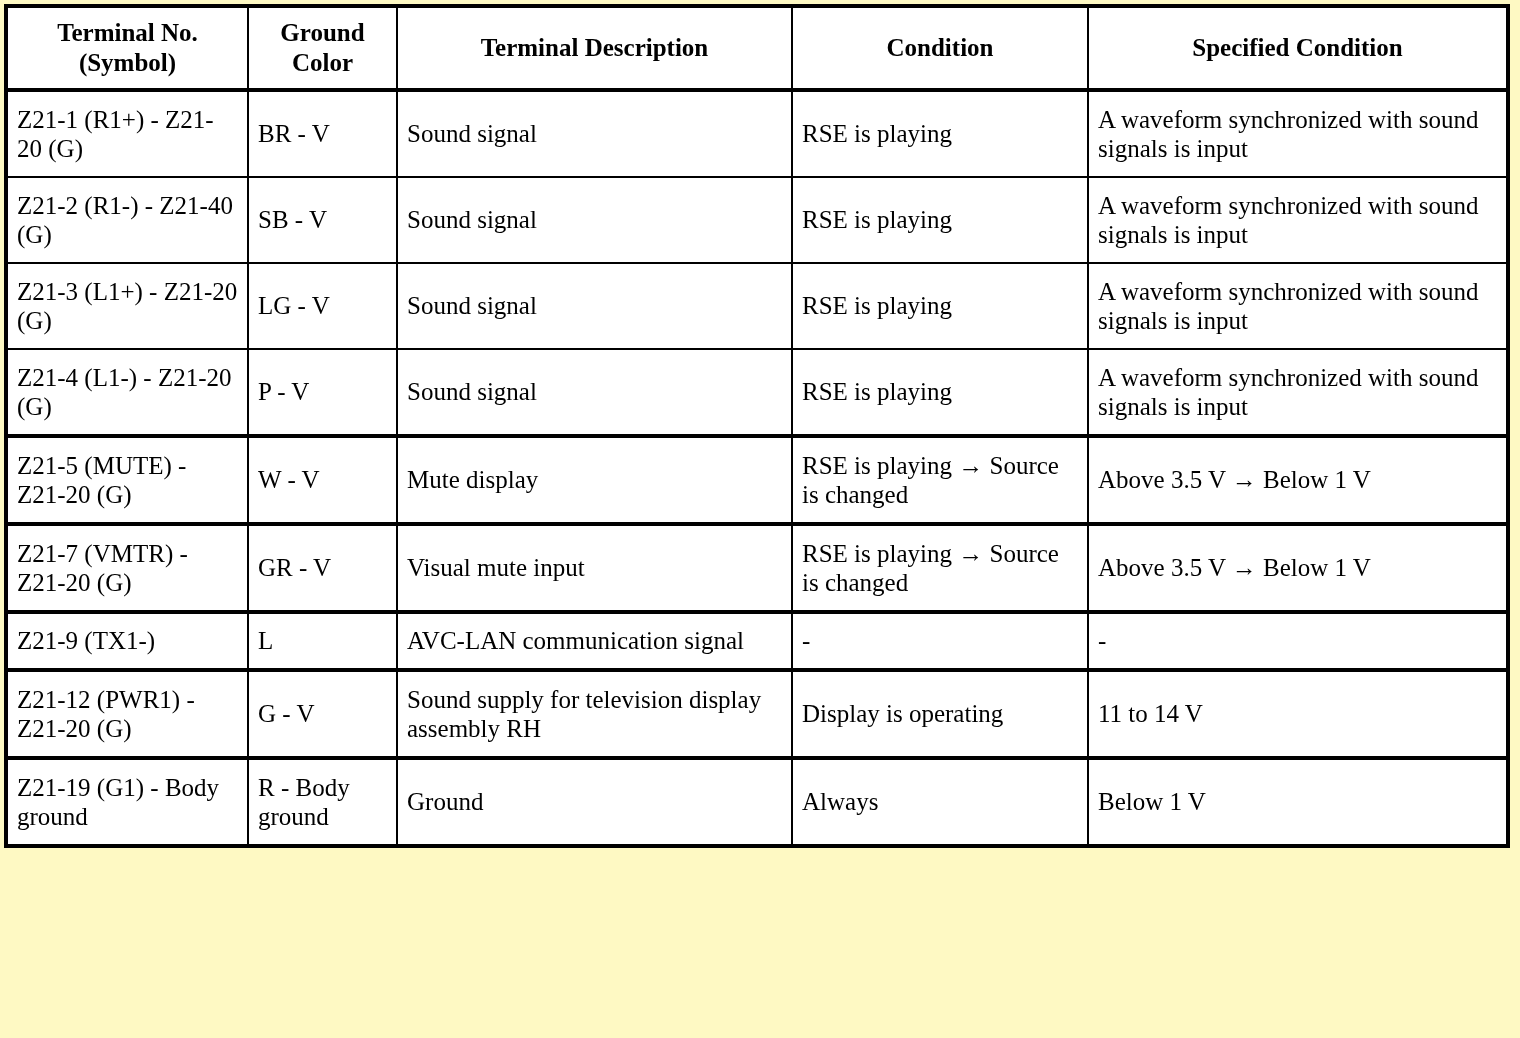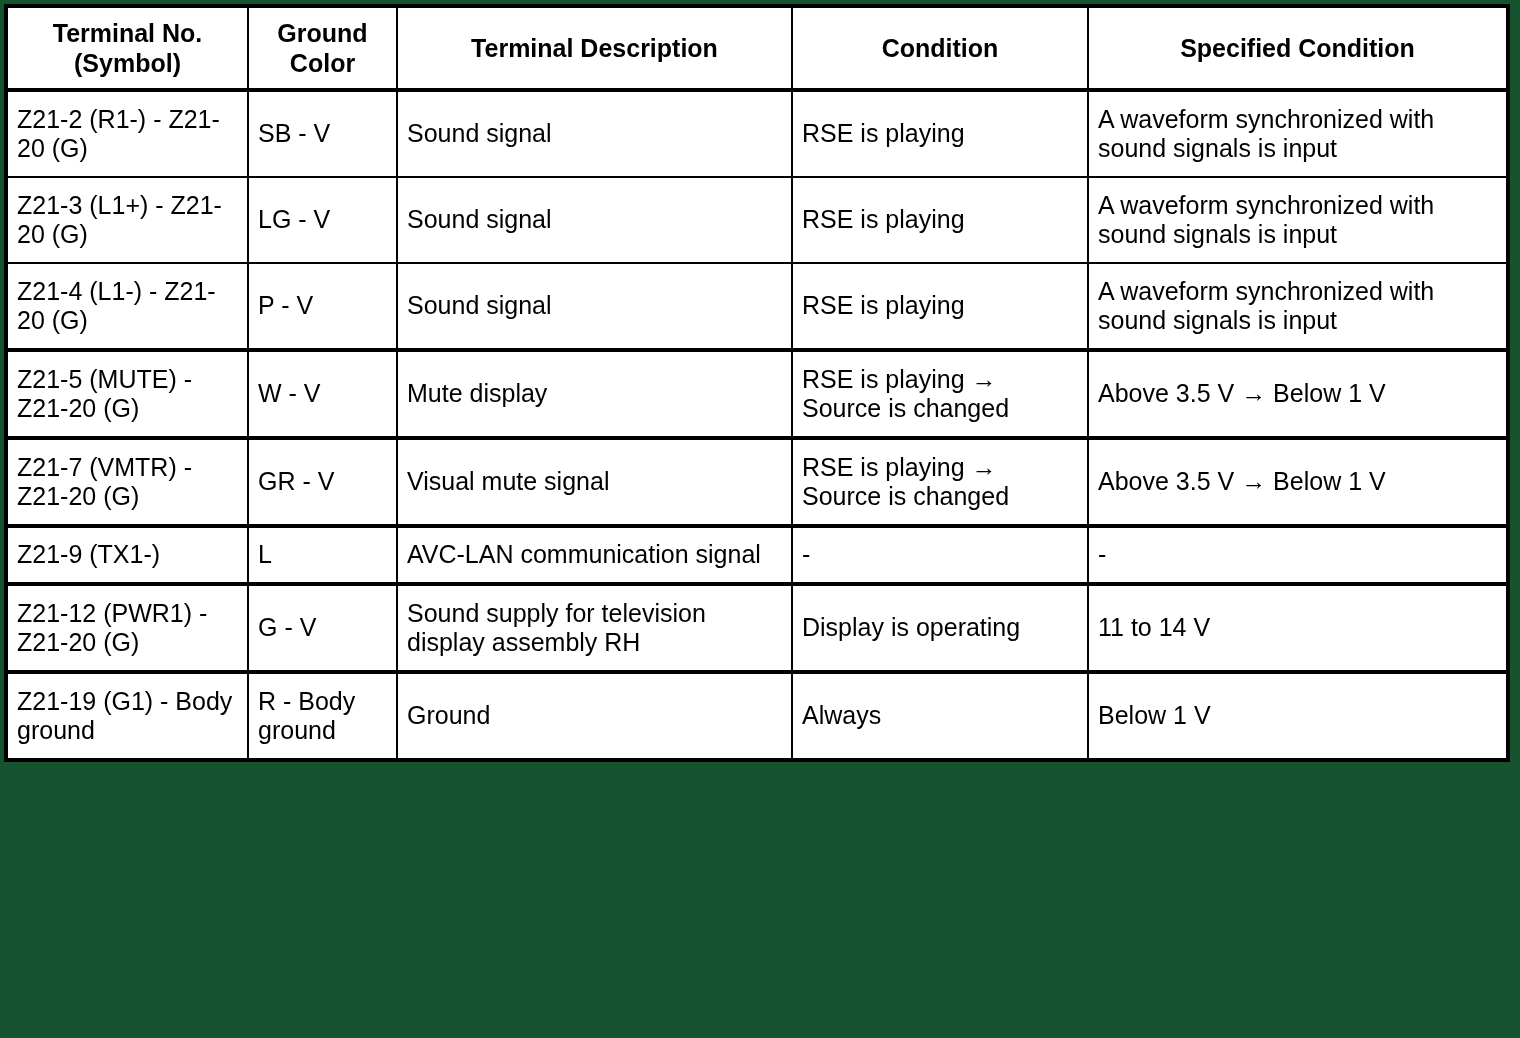--- a/index.html
+++ b/index.html
@@ -12,21 +12,22 @@
     height: 1038px;
     font-family: "Liberation Sans", sans-serif;
     color: #000000;
     overflow: hidden;
   }
 
   .sheet {
     position: relative;
     width: 1520px;
     height: 1038px;
-    background: #14532d;
+    background: #fef9c3;
+    font-family: Liberation Serif, serif;
   }
 
   table.terminal-table {
     position: absolute;
     left: 6px;
     top: 6px;
     width: 1500px;
     border-collapse: collapse;
     table-layout: fixed;
     background: #ffffff;
@@ -114,23 +115,30 @@
           <span>Condition</span>
         </th>
         <th>
           <span>Specified Condition</span>
         </th>
       </tr>
     </thead>
 
     <tbody>
 
-
-      <tr class="row-tall">
-        <td class="cell">Z21-2 (R1-) - Z21-20 (G)</td>
+      <tr class="row-tall">
+        <td class="cell">Z21-1 (R1+) - Z21-20 (G)</td>
+        <td class="cell">BR - V</td>
+        <td class="cell">Sound signal</td>
+        <td class="cell">RSE is playing</td>
+        <td class="cell">A waveform synchronized with sound signals is input</td>
+      </tr>
+
+      <tr class="row-tall">
+        <td class="cell">Z21-2 (R1-) - Z21-40 (G)</td>
         <td class="cell">SB - V</td>
         <td class="cell">Sound signal</td>
         <td class="cell">RSE is playing</td>
         <td class="cell">A waveform synchronized with sound signals is input</td>
       </tr>
 
       <tr class="row-tall">
         <td class="cell">Z21-3 (L1+) - Z21-20 (G)</td>
         <td class="cell">LG - V</td>
         <td class="cell">Sound signal</td>
@@ -151,21 +159,21 @@
         <td class="cell">W - V</td>
         <td class="cell">Mute display</td>
         <td class="cell">RSE is playing → Source is changed</td>
         <td class="cell">Above 3.5 V → Below 1 V</td>
       </tr>
 
 
       <tr class="row-tall sep-heavy">
         <td class="cell">Z21-7 (VMTR) - Z21-20 (G)</td>
         <td class="cell">GR - V</td>
-        <td class="cell">Visual mute signal</td>
+        <td class="cell">Visual mute input</td>
         <td class="cell">RSE is playing → Source is changed</td>
         <td class="cell">Above 3.5 V → Below 1 V</td>
       </tr>
 
 
       <tr class="row-short sep-heavy">
         <td class="cell">Z21-9 (TX1-)</td>
         <td class="cell">L</td>
         <td class="cell">AVC-LAN communication signal</td>
         <td class="cell">-</td>

